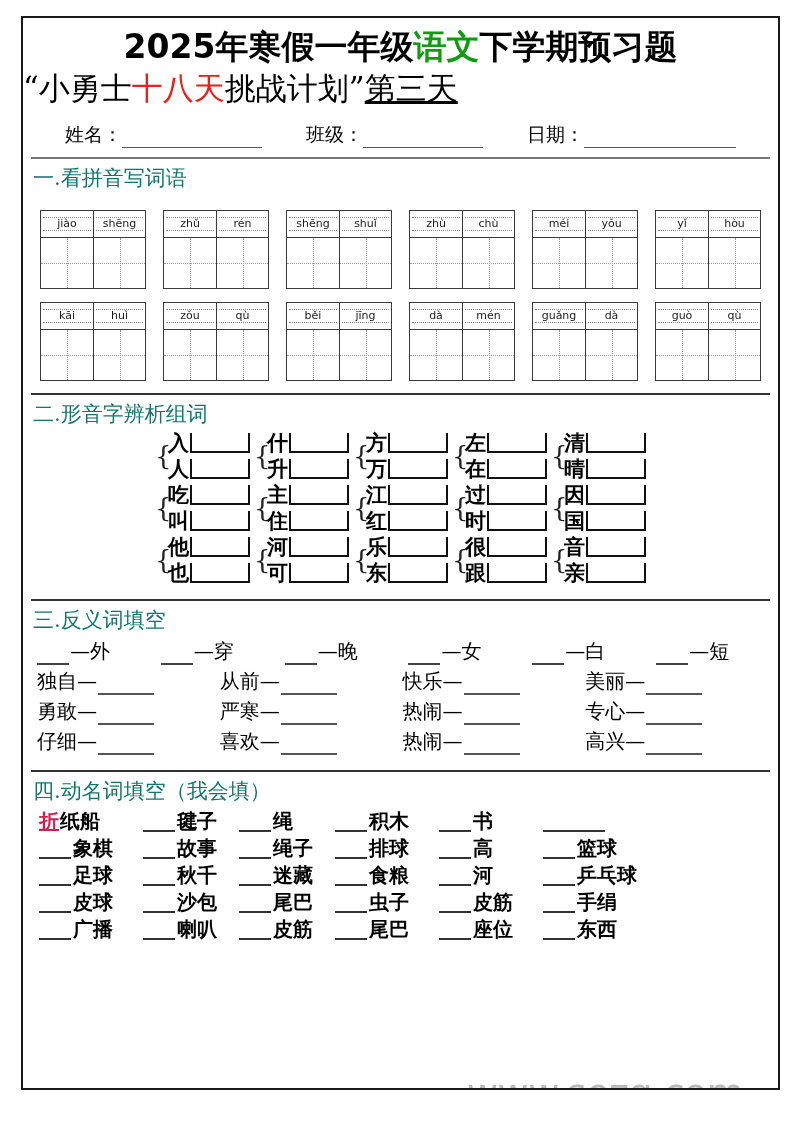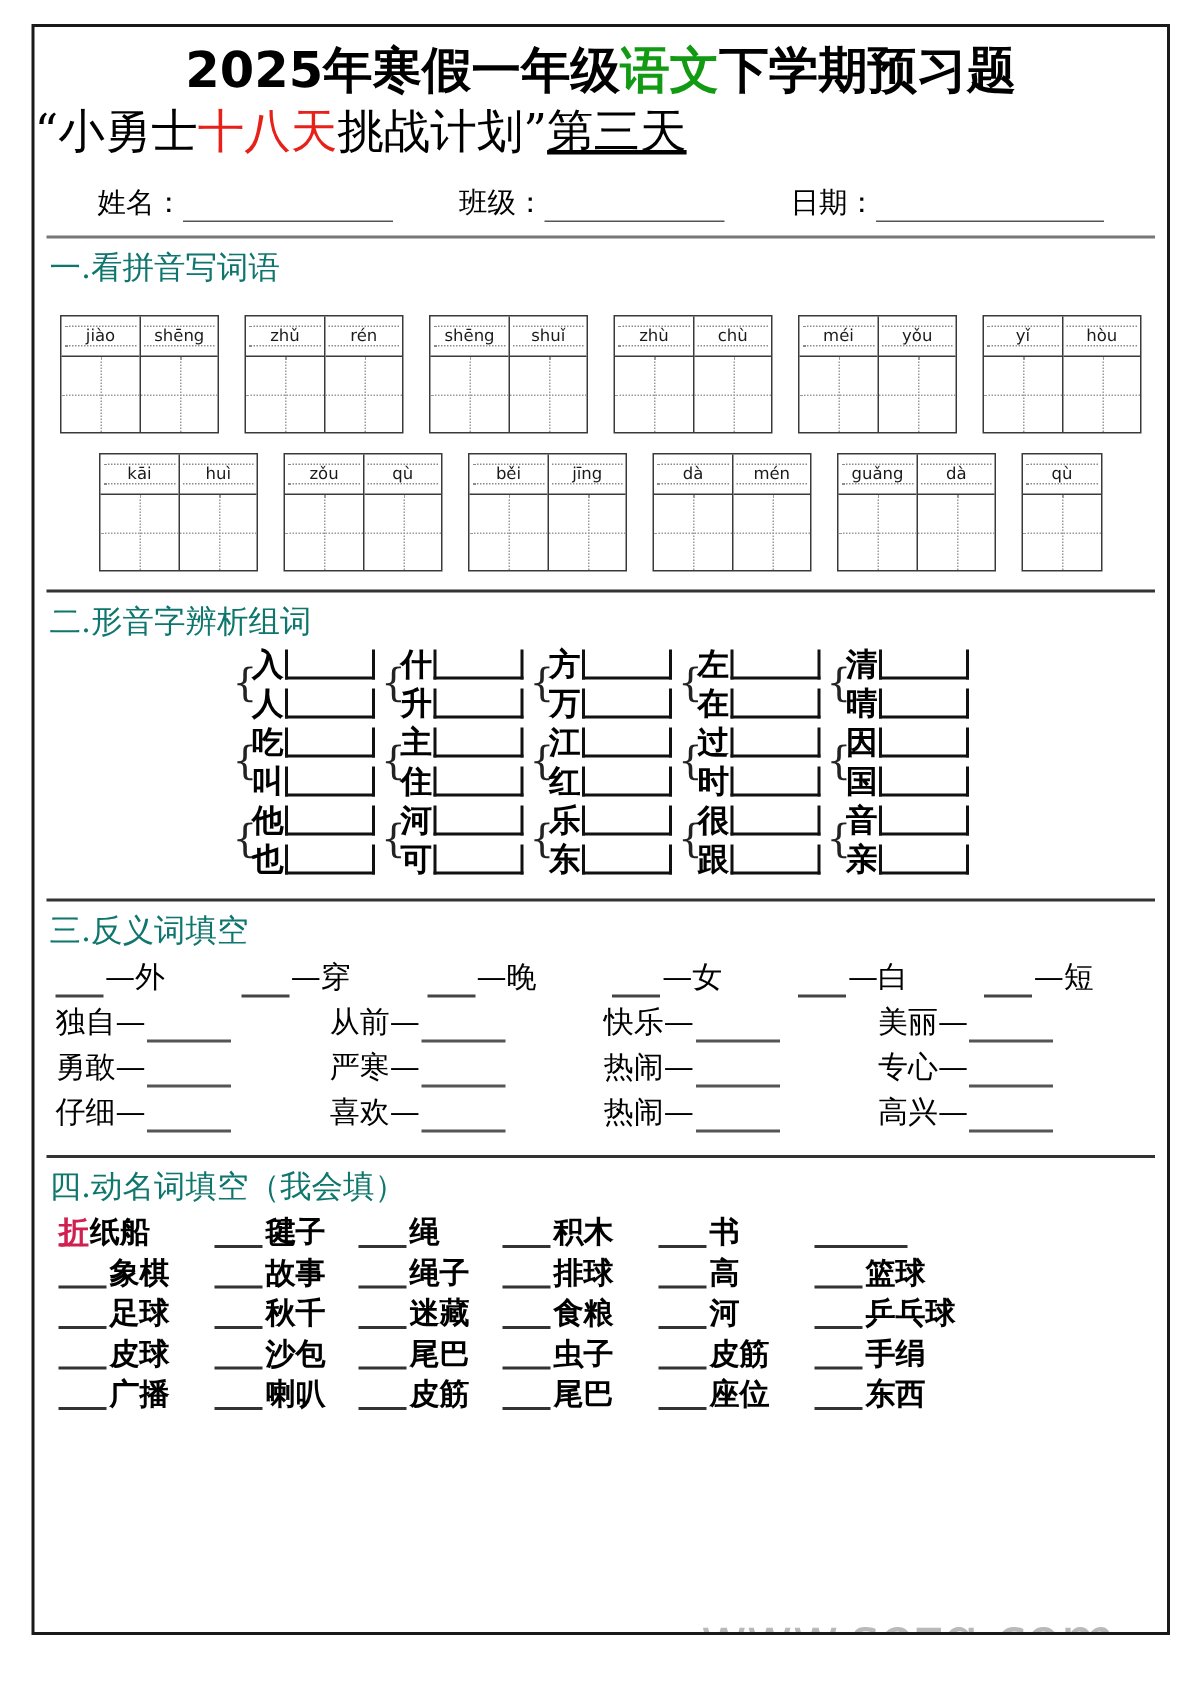--- a/index.html
+++ b/index.html
@@ -482,20 +482,26 @@
           <div class="char-cell">
             <div class="py-cell">
               <span class="py-text">dà</span>
             </div>
             <div class="tzg"></div>
           </div>
         </div>
         <div class="word-box">
           <div class="char-cell">
             <div class="py-cell">
+              <span class="py-text">guò</span>
+            </div>
+            <div class="tzg"></div>
+          </div>
+          <div class="char-cell">
+            <div class="py-cell">
               <span class="py-text">qù</span>
             </div>
             <div class="tzg"></div>
           </div>
         </div>
       </div>
     </div>
 
   <div class="hr hr-dark" style="margin-top:12px;"></div>
 

